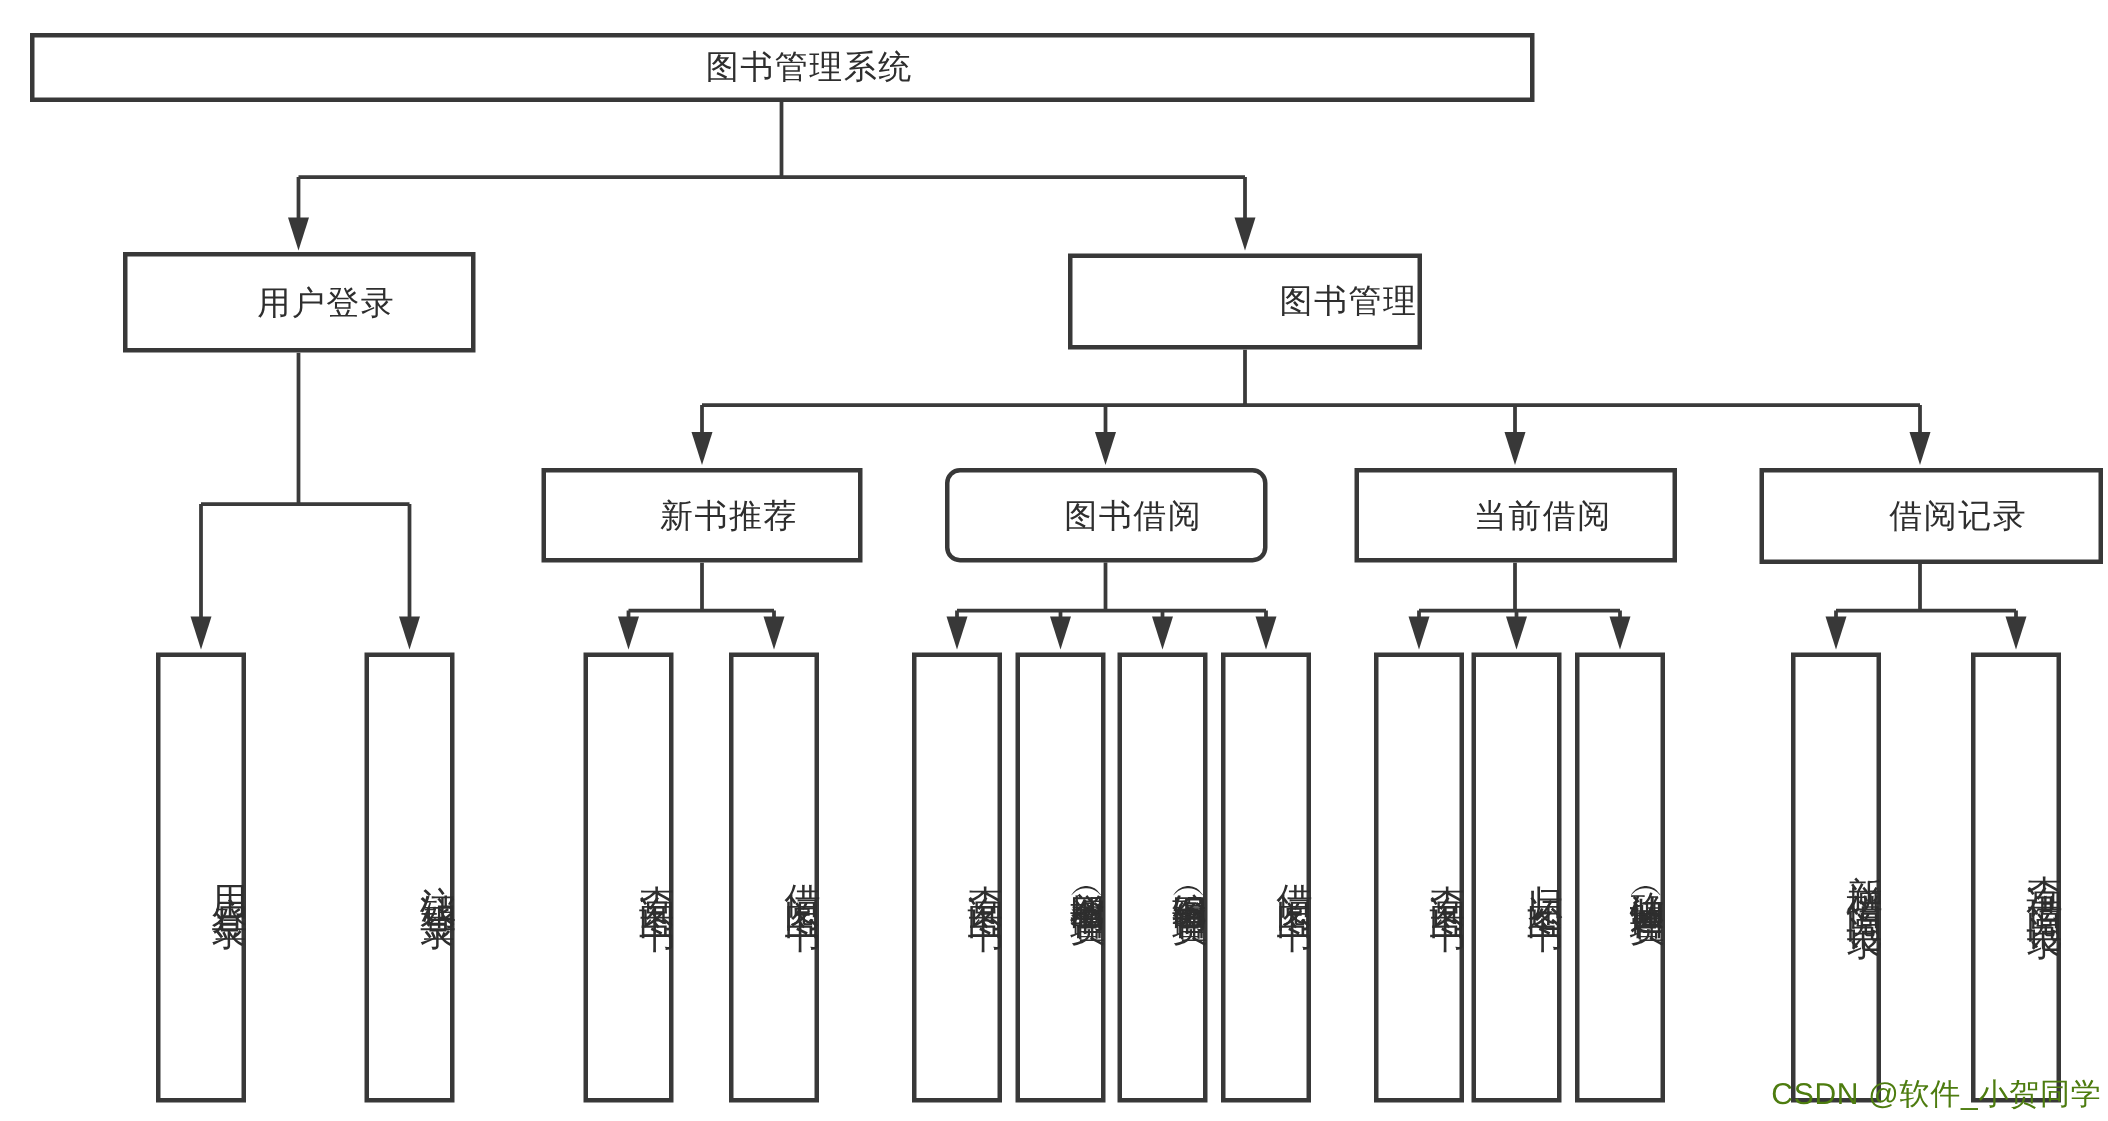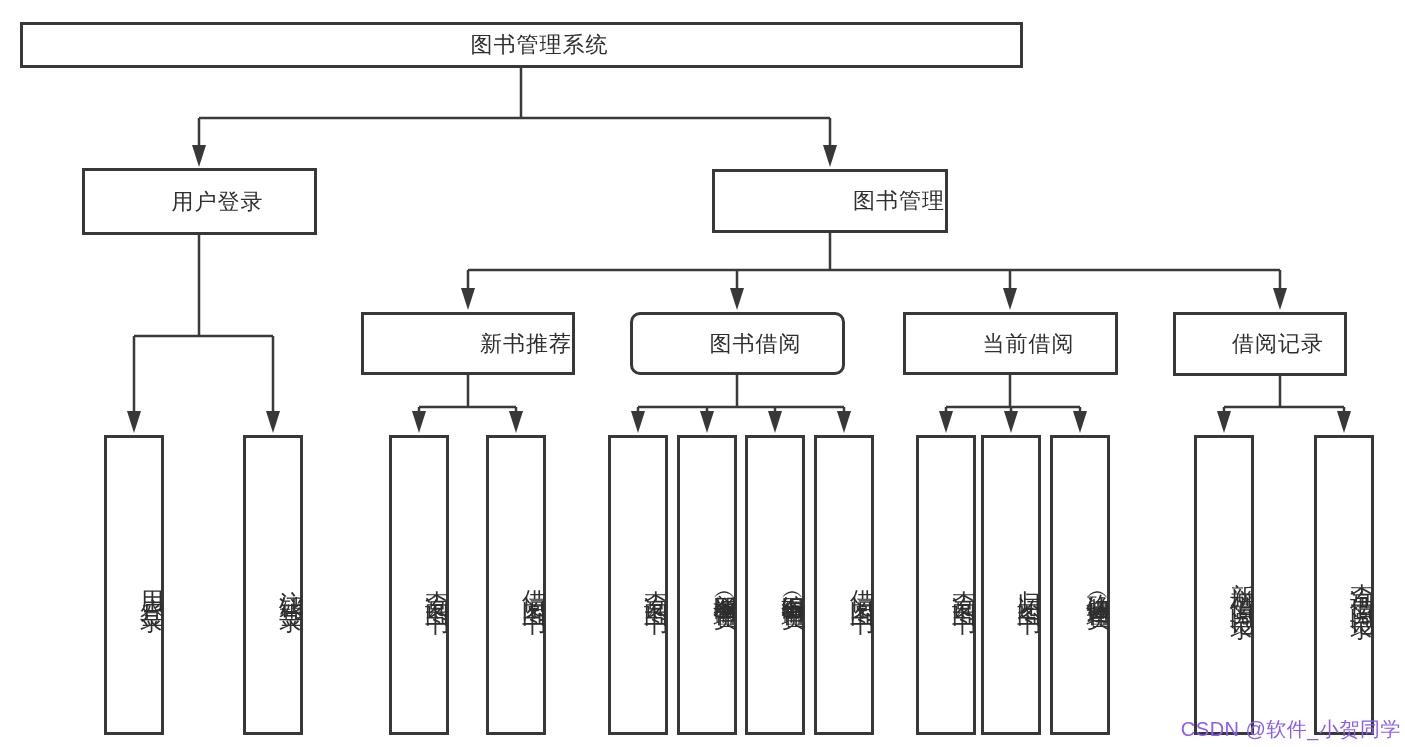--- a/index.html
+++ b/index.html
@@ -42,21 +42,21 @@
   }
   .leaf .vtext.tight {
     font-size: 23px;
     letter-spacing: 2px;
   }
   .watermark {
     position: absolute;
     top: 716px;
     right: 4px;
     font-size: 20px;
-    color: #8b5cf6;
+    color: #4d7c0f;
     letter-spacing: 0.5px;
     z-index: 10;
     white-space: nowrap;
   }
 </style>
 </head>
 <body>
 
 <div class="canvas">
 
@@ -96,30 +96,30 @@
     <span>图书管理系统</span>
   </div>
 
   <div class="node h-node" style="left:82px; top:168px; width:235px; height:67px;">
     <span>用户登录</span>
   </div>
   <div class="node h-node" style="left:712px; top:169px; width:236px; height:64px;justify-content:flex-end;">
     <span>图书管理</span>
   </div>
 
-  <div class="node h-node" style="left:361px; top:312px; width:214px; height:63px;justify-content:flex-end;">
+  <div class="node h-node" style="left:361px; top:312px; width:214px; height:63px;">
     <span>新书推荐</span>
   </div>
   <div class="node h-node" style="left:630px; top:312px; width:215px; height:63px;border-radius:10px;">
     <span>图书借阅</span>
   </div>
   <div class="node h-node" style="left:903px; top:312px; width:215px; height:63px;">
     <span>当前借阅</span>
   </div>
-  <div class="node h-node" style="left:1173px; top:312px; width:174px; height:64px;">
+  <div class="node h-node" style="left:1173px; top:312px; width:229px; height:64px;">
     <span>借阅记录</span>
   </div>
 
   <div class="node leaf" style="left:104px;">
     <span class="vtext">用户登录</span>
   </div>
   <div class="node leaf" style="left:243px;">
     <span class="vtext">注销登录</span>
   </div>
 

